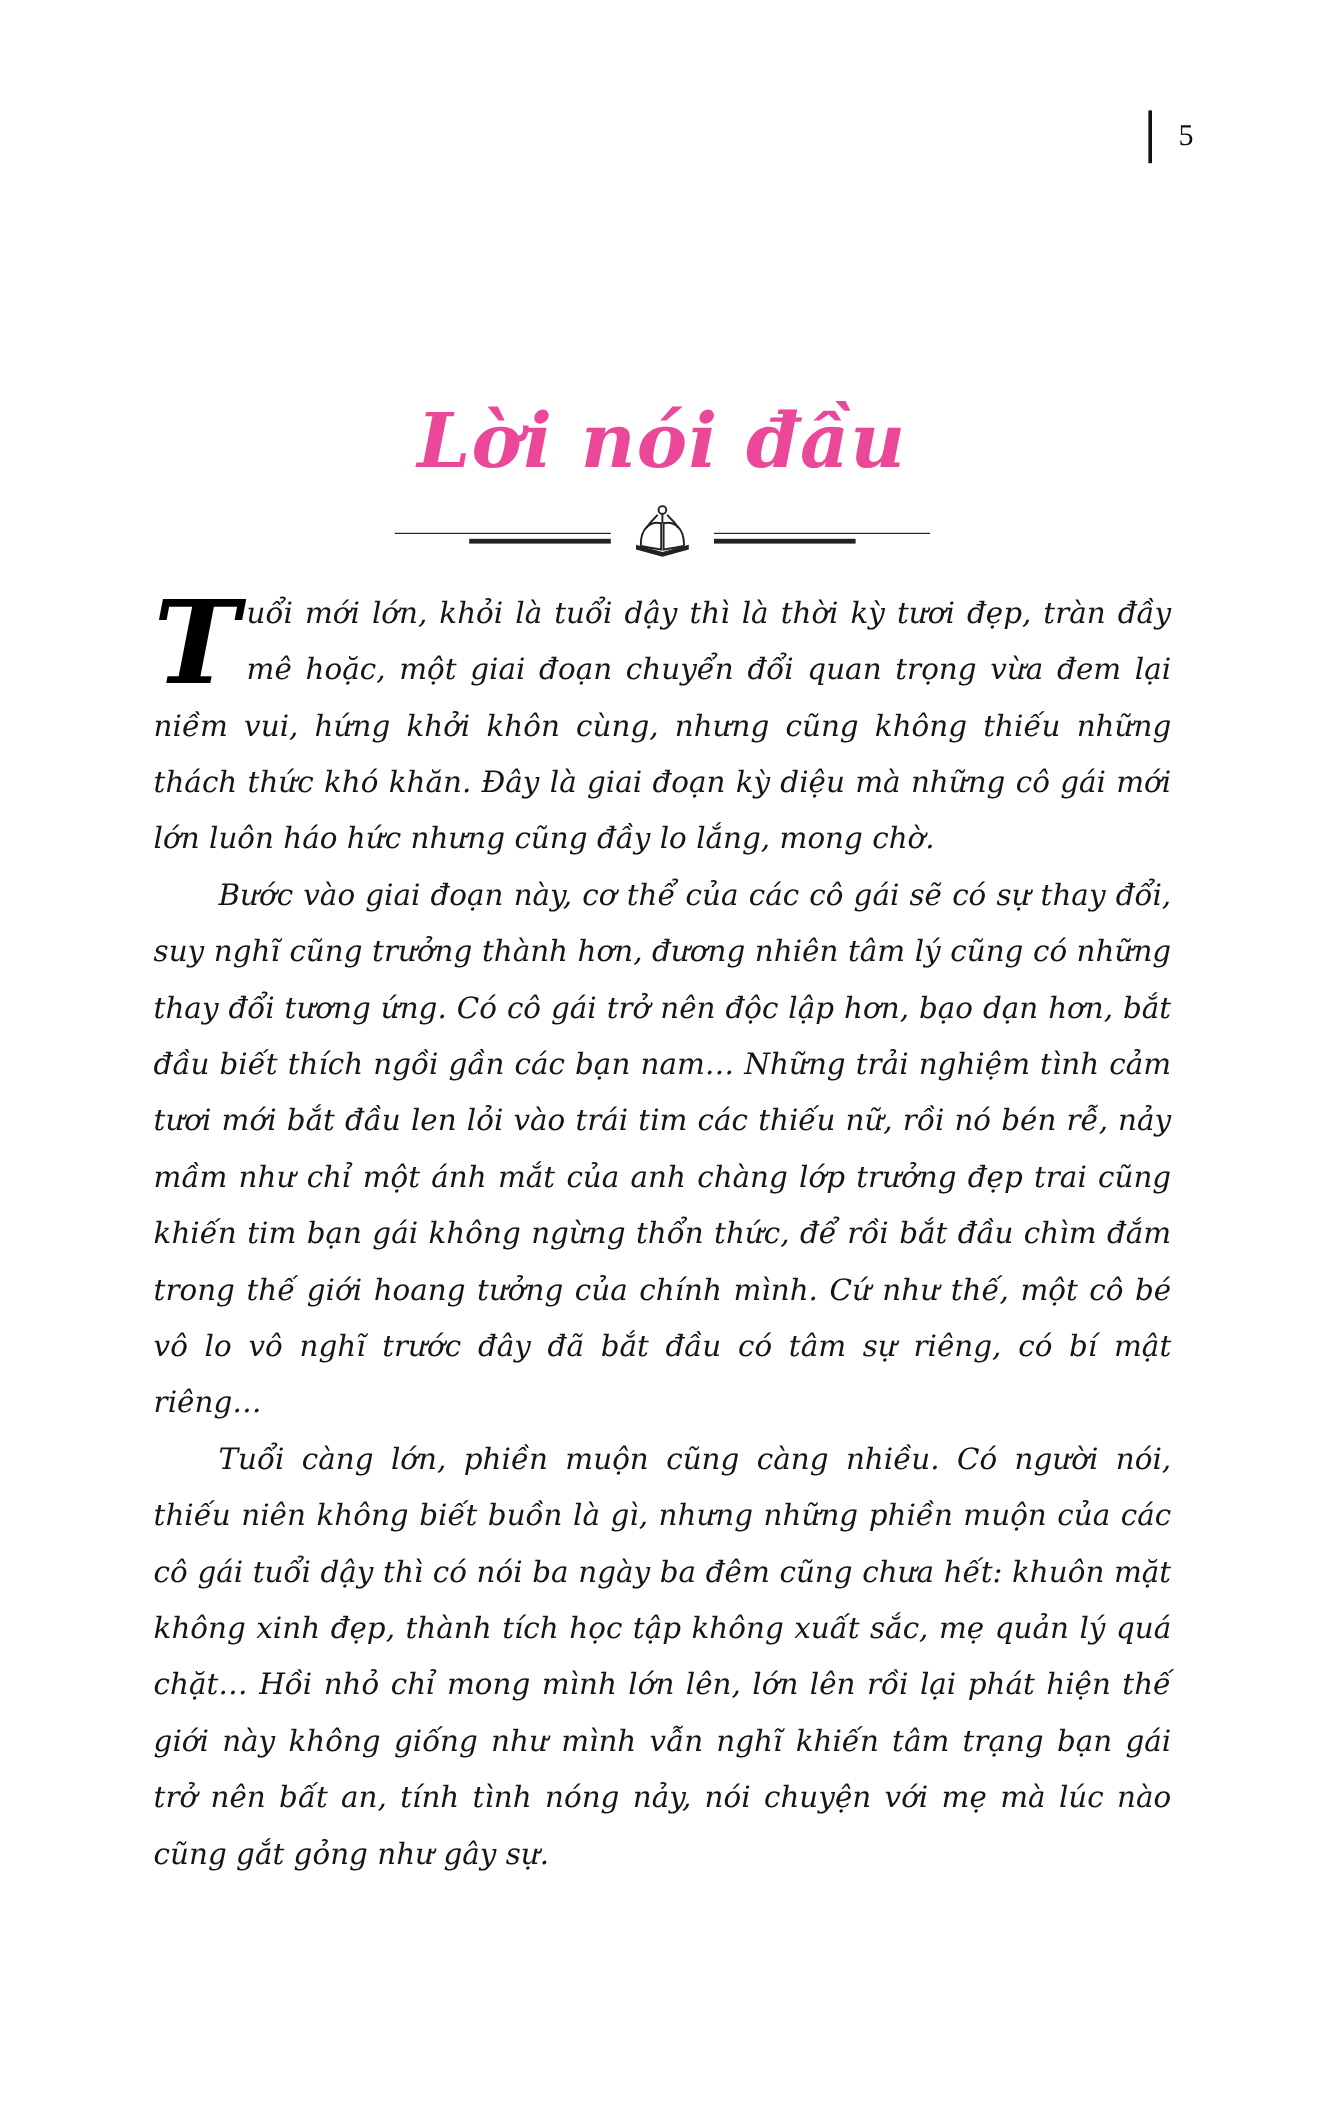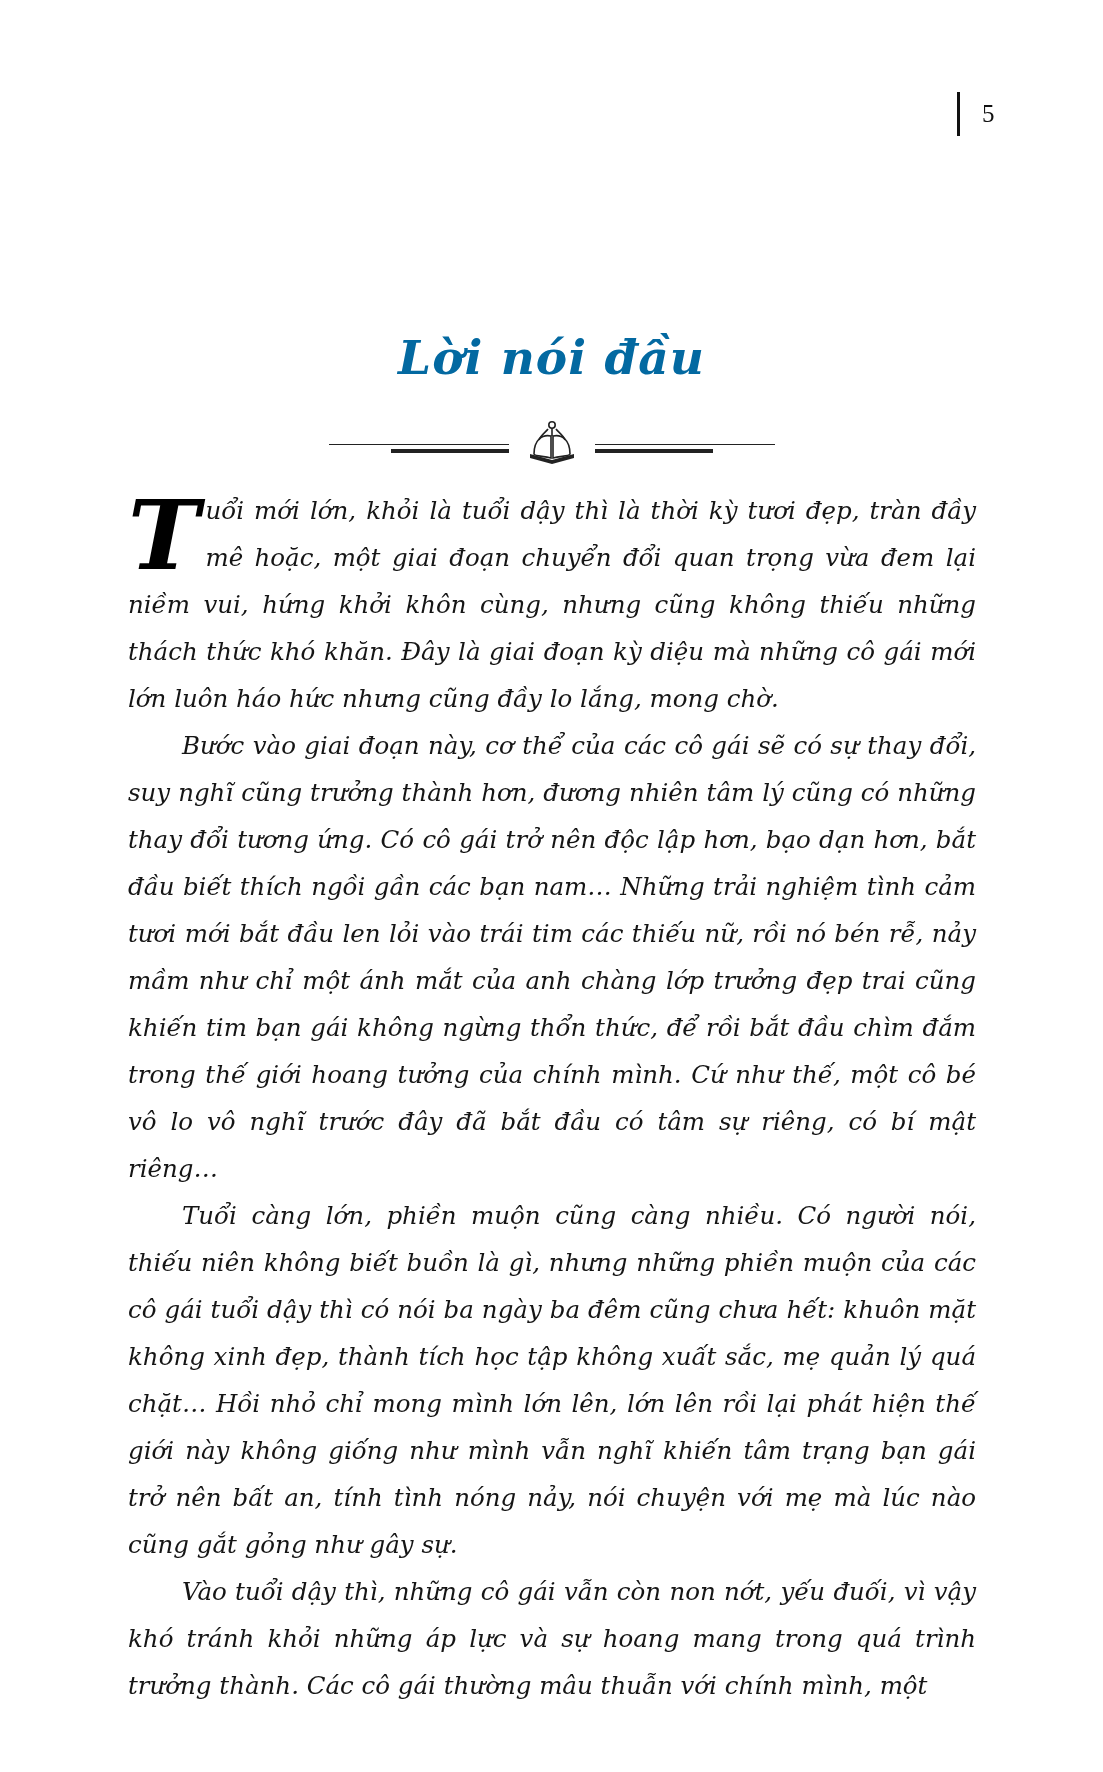--- a/index.html
+++ b/index.html
@@ -42,23 +42,23 @@
   .title-wrap {
     position: absolute;
     top: 330px;
     left: 0;
     width: 100%;
     text-align: center;
   }
   .title {
     font-family: "DejaVu Serif", serif;
     font-style: italic;
-    font-size: 47px;
+    font-size: 63px;
     font-weight: 700;
-    color: #0369a1;
+    color: #ec4899;
     letter-spacing: 1px;
   }
 
   
   .ornament {
     position: absolute;
     top: 418px;
     left: 0;
     width: 100%;
     display: flex;
@@ -153,16 +153,15 @@
         </g>
       </svg>
     </div>
     <div class="orn-line right"></div>
   </div>
 
   <div class="body">
     <p class="para first"><span class="dropcap">T</span><span>uổi mới lớn, khỏi là tuổi dậy thì là thời kỳ tươi đẹp, tràn đầy mê hoặc, một giai đoạn chuyển đổi quan trọng vừa đem lại niềm vui, hứng khởi khôn cùng, nhưng cũng không thiếu những thách thức khó khăn. Đây là giai đoạn kỳ diệu mà những cô gái mới lớn luôn háo hức nhưng cũng đầy lo lắng, mong chờ.</span></p>
     <p class="para">Bước vào giai đoạn này, cơ thể của các cô gái sẽ có sự thay đổi, suy nghĩ cũng trưởng thành hơn, đương nhiên tâm lý cũng có những thay đổi tương ứng. Có cô gái trở nên độc lập hơn, bạo dạn hơn, bắt đầu biết thích ngồi gần các bạn nam… Những trải nghiệm tình cảm tươi mới bắt đầu len lỏi vào trái tim các thiếu nữ, rồi nó bén rễ, nảy mầm như chỉ một ánh mắt của anh chàng lớp trưởng đẹp trai cũng khiến tim bạn gái không ngừng thổn thức, để rồi bắt đầu chìm đắm trong thế giới hoang tưởng của chính mình. Cứ như thế, một cô bé vô lo vô nghĩ trước đây đã bắt đầu có tâm sự riêng, có bí mật riêng…</p>
     <p class="para">Tuổi càng lớn, phiền muộn cũng càng nhiều. Có người nói, thiếu niên không biết buồn là gì, nhưng những phiền muộn của các cô gái tuổi dậy thì có nói ba ngày ba đêm cũng chưa hết: khuôn mặt không xinh đẹp, thành tích học tập không xuất sắc, mẹ quản lý quá chặt… Hồi nhỏ chỉ mong mình lớn lên, lớn lên rồi lại phát hiện thế giới này không giống như mình vẫn nghĩ khiến tâm trạng bạn gái trở nên bất an, tính tình nóng nảy, nói chuyện với mẹ mà lúc nào cũng gắt gỏng như gây sự.</p>
-    <p class="para">Vào tuổi dậy thì, những cô gái vẫn còn non nớt, yếu đuối, vì vậy khó tránh khỏi những áp lực và sự hoang mang trong quá trình trưởng thành. Các cô gái thường mâu thuẫn với chính mình, một</p>
   </div>
 
 </div>
 
 </body></html>

